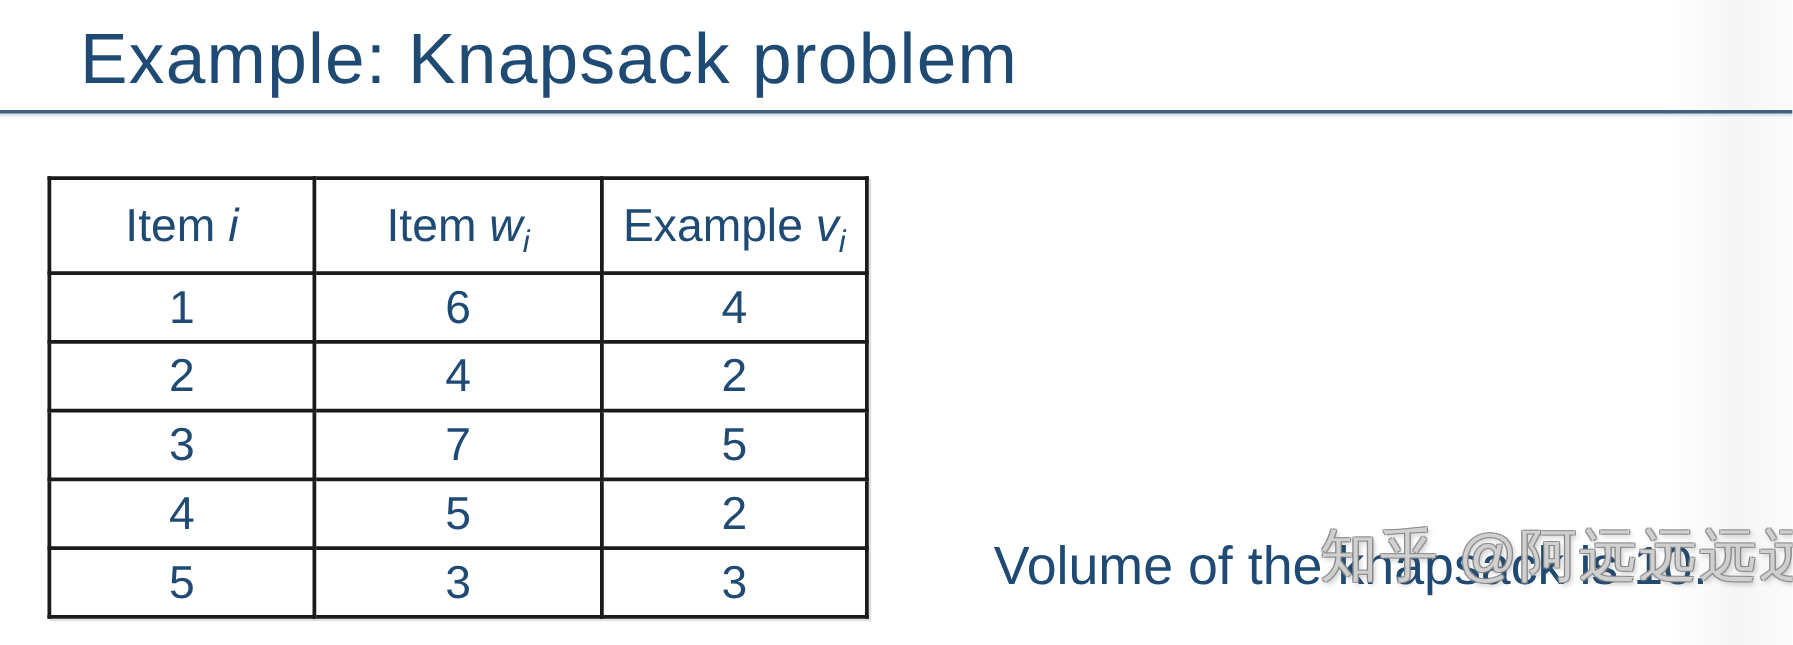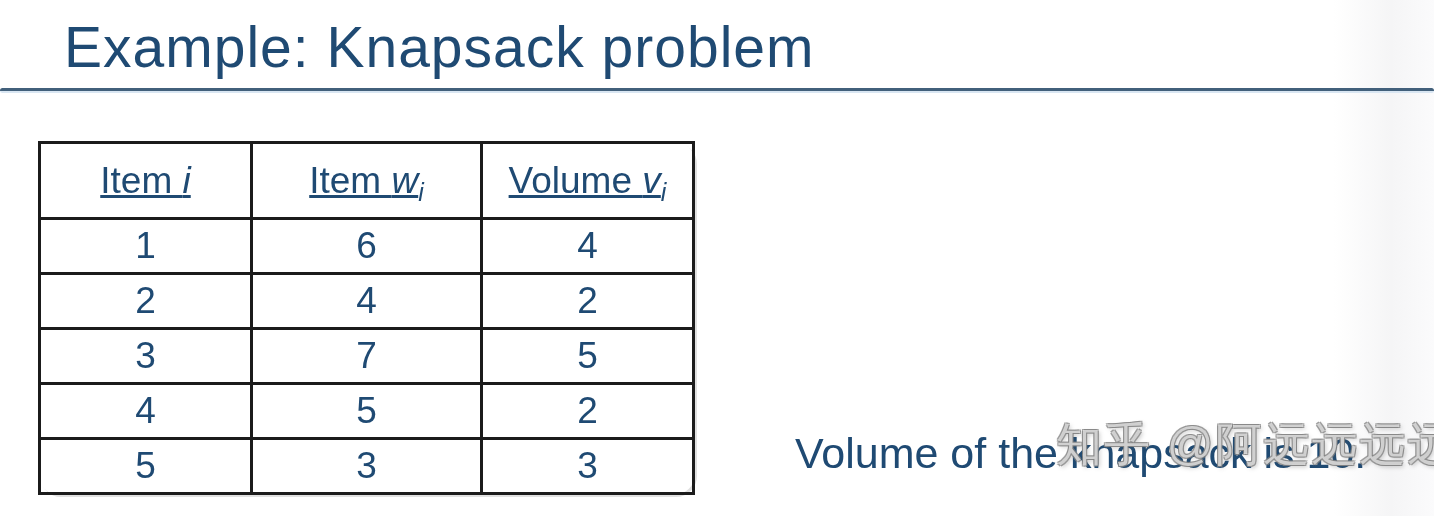--- a/index.html
+++ b/index.html
@@ -1,15 +1,15 @@
 <!DOCTYPE html>
 <html><head>
 <meta charset="utf-8">
 <style>
-  * { margin: 0; padding: 0; box-sizing: border-box; border-radius: 21px; }
+  * { margin: 0; padding: 0; box-sizing: border-box; }
   html, body { width: 1434px; height: 516px; overflow: hidden; }
   body {
     font-family: "Liberation Sans", "DejaVu Sans", sans-serif;
     background: linear-gradient(90deg, #ffffff 0%, #ffffff 93%, #f5f5f6 97%, #fbfbfc 100%);
     position: relative;
   }
   .slide { position: absolute; inset: 0; }
 
   .title {
     position: absolute;
@@ -43,21 +43,20 @@
     border: 3px solid #1b1b1b;
     text-align: center;
     vertical-align: middle;
     color: #1f4a73;
     font-weight: 500;
   }
   table.items th {
     height: 76px;
     font-size: 37px;
     font-weight: 500;
-    text-decoration: underline;
   }
   table.items th .var { font-style: italic; }
   table.items th sub {
     font-size: 25px;
     font-style: italic;
     vertical-align: sub;
     line-height: 0;
   }
   table.items td {
     height: 55px;
@@ -100,21 +99,21 @@
   <table class="items">
     <colgroup>
         <col class="c1">
         <col class="c2">
         <col class="c3">
       </colgroup>
     <thead>
       <tr>
         <th><span>Item </span><span class="var">i</span><sub></sub></th>
         <th><span>Item </span><span class="var">w</span><sub>i</sub></th>
-        <th><span>Volume </span><span class="var">v</span><sub>i</sub></th>
+        <th><span>Example </span><span class="var">v</span><sub>i</sub></th>
       </tr>
     </thead>
     <tbody>
       <tr>
         <td>1</td>
         <td>6</td>
         <td>4</td>
       </tr>
       <tr>
         <td>2</td>

